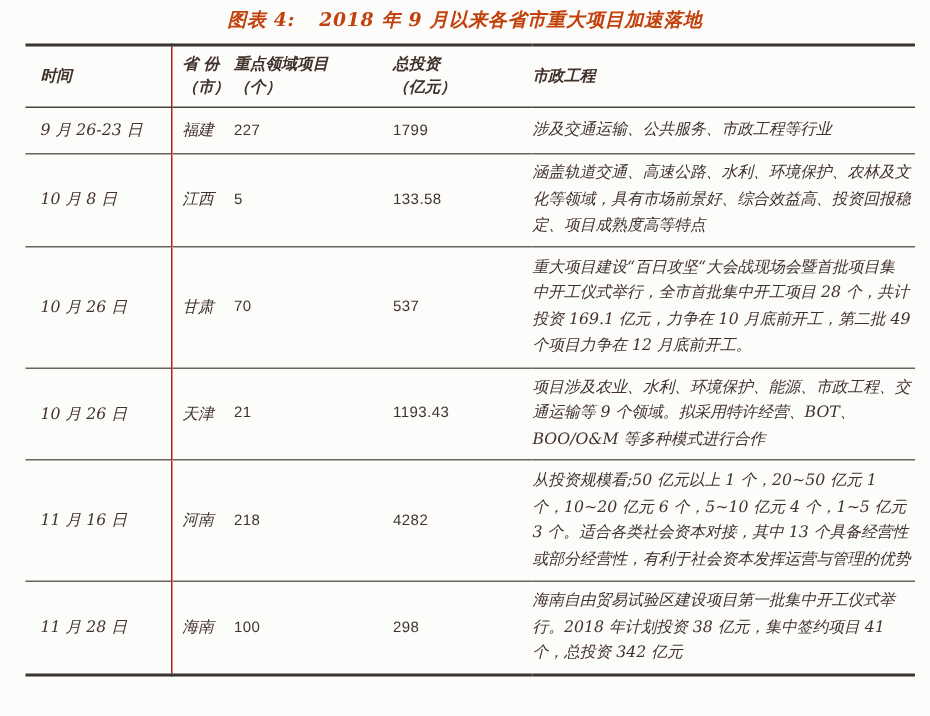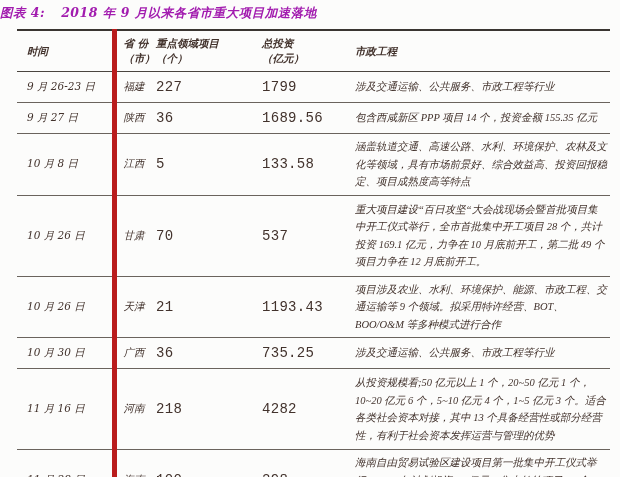--- a/index.html
+++ b/index.html
@@ -7,25 +7,25 @@
     position:relative;
     width:620px;height:477px;
     background:#fcfcfb;
     font-family:"DejaVu Serif","Liberation Serif",serif;
     color:#42322c;
     overflow:hidden;
     box-sizing:border-box;
   }
   .chart-title{
     padding-top:5px;
-    text-align:left;
+    text-align:center;
     font-size:12.5px;
     font-weight:bold;
     font-style:italic;
-    color:#a21caf;
+    color:#c2410c;
     letter-spacing:0.5px;
   }
   .chart-title .fig-label{margin-right:16px;}
   table.report-table{
     margin:7px 10px 0 17px;
     width:593px;
     border-collapse:collapse;
     table-layout:fixed;
     border-top:2.5px solid #3a3531;
     border-bottom:2px solid #3a3531;
@@ -45,36 +45,35 @@
   thead th{
     font-weight:bold;
     font-style:italic;
     border-bottom:1.5px solid #4a453f;
     height:34px;
     line-height:15px;
   }
   tbody td{border-top:1px solid #6a635d;}
   tbody tr:first-child td{border-top:none;}
   th:first-child,td:first-child{
-    border-right:5px solid #b91c1c;
+    border-right:1px solid #b91c1c;
     padding-left:10px;
   }
   th:nth-child(2),td:nth-child(2){padding-left:7px;}
   td.num{
-    font-family:Liberation Mono, monospace;
-    font-size:14px;
+    font-family:Liberation Sans, sans-serif;
+    font-size:10px;
     font-style:normal;
     letter-spacing:0.3px;
   }
   td.cjk,th{font-style:italic;}
   td.brief{
     line-height:17.5px;
     padding-top:4px;
     padding-bottom:4px;
-    font-family:Liberation Serif, serif;
   }
   tr.h1 td{height:22px;}
   tr.h3 td{height:52px;}
   tr.h4 td{height:72px;}
   .hdr-l2{font-weight:bold;}
 </style>
 </head>
 <body>
 
 <div class="page">
@@ -114,27 +113,20 @@
       </tr>
     </thead>
     <tbody>
       <tr class="h1">
         <td class="cjk">9 月 26-23 日</td>
         <td class="cjk">福建</td>
         <td class="num">227</td>
         <td class="num">1799</td>
         <td class="cjk brief">涉及交通运输、公共服务、市政工程等行业</td>
       </tr>
-      <tr class="h1">
-        <td class="cjk">9 月 27 日</td>
-        <td class="cjk">陕西</td>
-        <td class="num">36</td>
-        <td class="num">1689.56</td>
-        <td class="cjk brief">包含西咸新区 PPP 项目 14 个，投资金额 155.35 亿元</td>
-      </tr>
       <tr class="h3">
         <td class="cjk">10 月 8 日</td>
         <td class="cjk">江西</td>
         <td class="num">5</td>
         <td class="num">133.58</td>
         <td class="cjk brief">涵盖轨道交通、高速公路、水利、环境保护、农林及文化等领域，具有市场前景好、综合效益高、投资回报稳定、项目成熟度高等特点</td>
       </tr>
       <tr class="h4">
         <td class="cjk">10 月 26 日</td>
         <td class="cjk">甘肃</td>
@@ -142,27 +134,20 @@
         <td class="num">537</td>
         <td class="cjk brief">重大项目建设“百日攻坚“大会战现场会暨首批项目集中开工仪式举行，全市首批集中开工项目 28 个，共计投资 169.1 亿元，力争在 10 月底前开工，第二批 49 个项目力争在 12 月底前开工。</td>
       </tr>
       <tr class="h3">
         <td class="cjk">10 月 26 日</td>
         <td class="cjk">天津</td>
         <td class="num">21</td>
         <td class="num">1193.43</td>
         <td class="cjk brief">项目涉及农业、水利、环境保护、能源、市政工程、交通运输等 9 个领域。拟采用特许经营、BOT、BOO/O&amp;M 等多种模式进行合作</td>
       </tr>
-      <tr class="h1">
-        <td class="cjk">10 月 30 日</td>
-        <td class="cjk">广西</td>
-        <td class="num">36</td>
-        <td class="num">735.25</td>
-        <td class="cjk brief">涉及交通运输、公共服务、市政工程等行业</td>
-      </tr>
       <tr class="h4">
         <td class="cjk">11 月 16 日</td>
         <td class="cjk">河南</td>
         <td class="num">218</td>
         <td class="num">4282</td>
         <td class="cjk brief">从投资规模看;50 亿元以上 1 个，20~50 亿元 1 个，10~20 亿元 6 个，5~10 亿元 4 个，1~5 亿元 3 个。适合各类社会资本对接，其中 13 个具备经营性或部分经营性，有利于社会资本发挥运营与管理的优势</td>
       </tr>
       <tr class="h3">
         <td class="cjk">11 月 28 日</td>
         <td class="cjk">海南</td>

